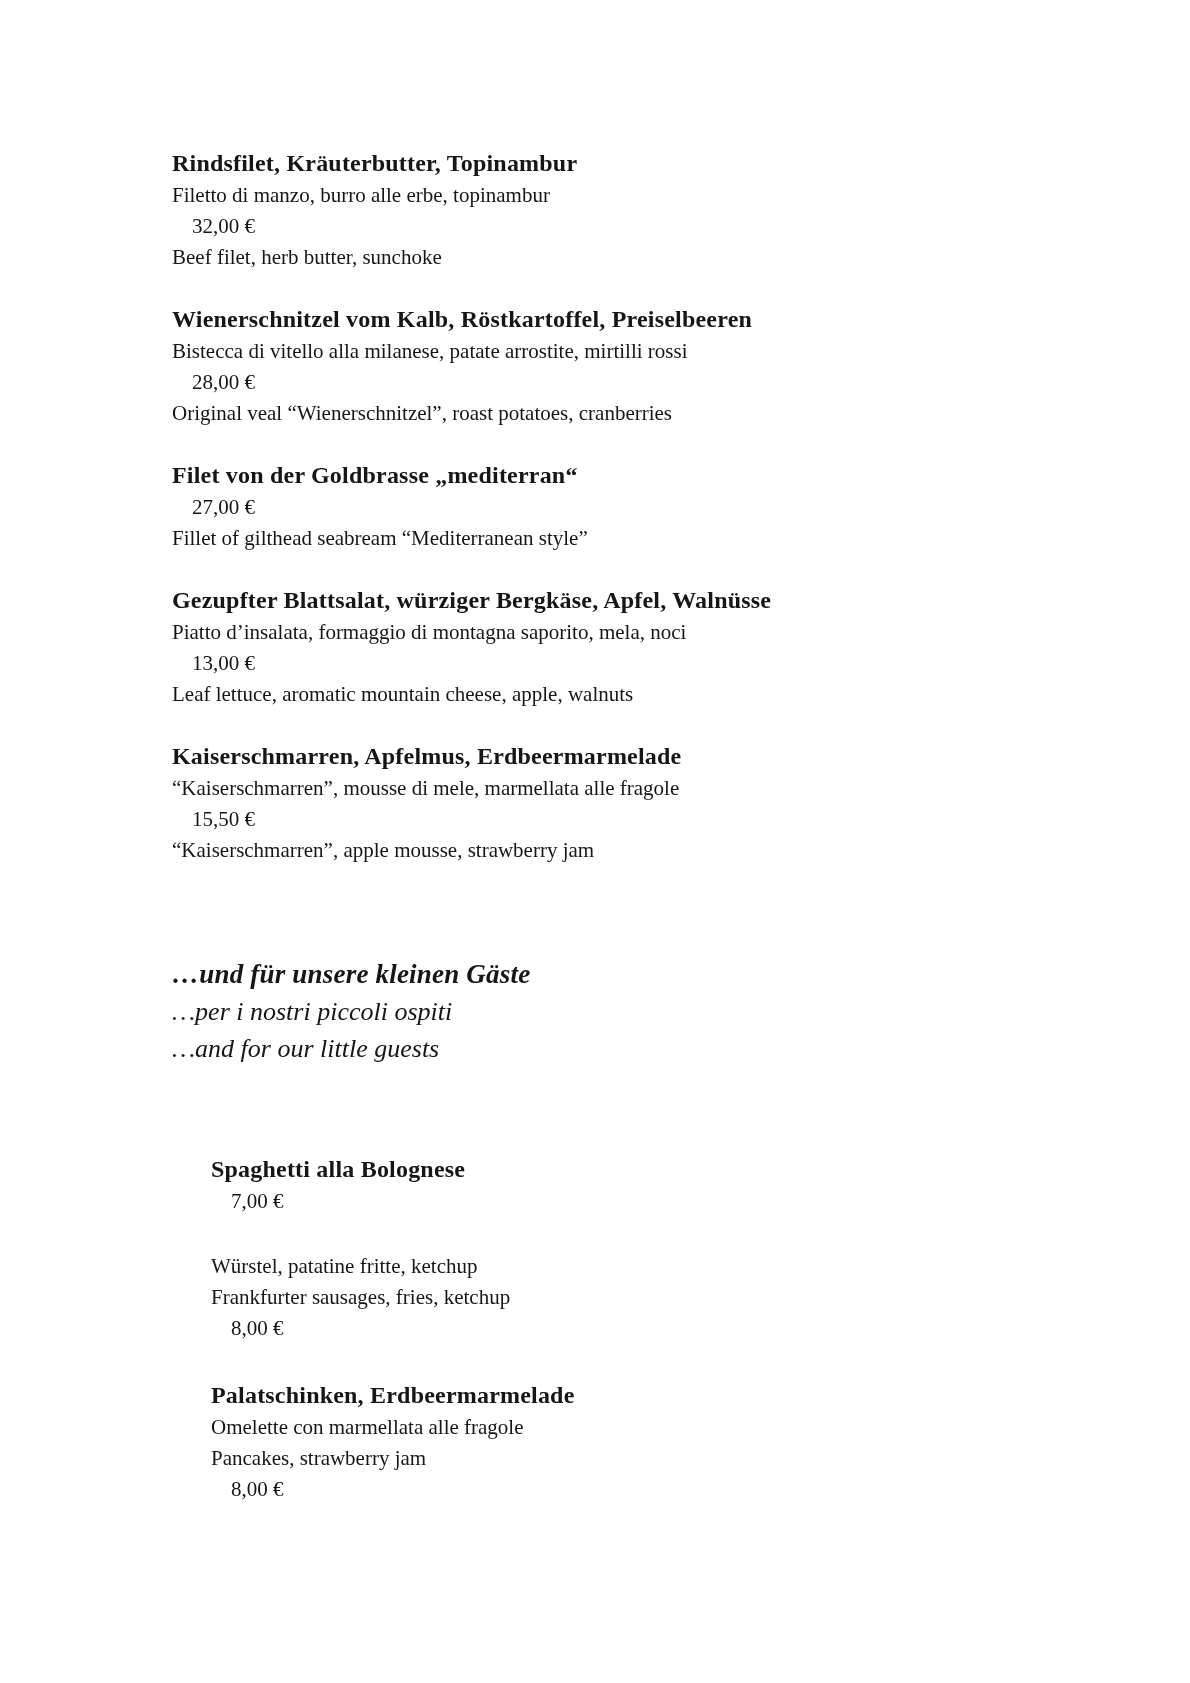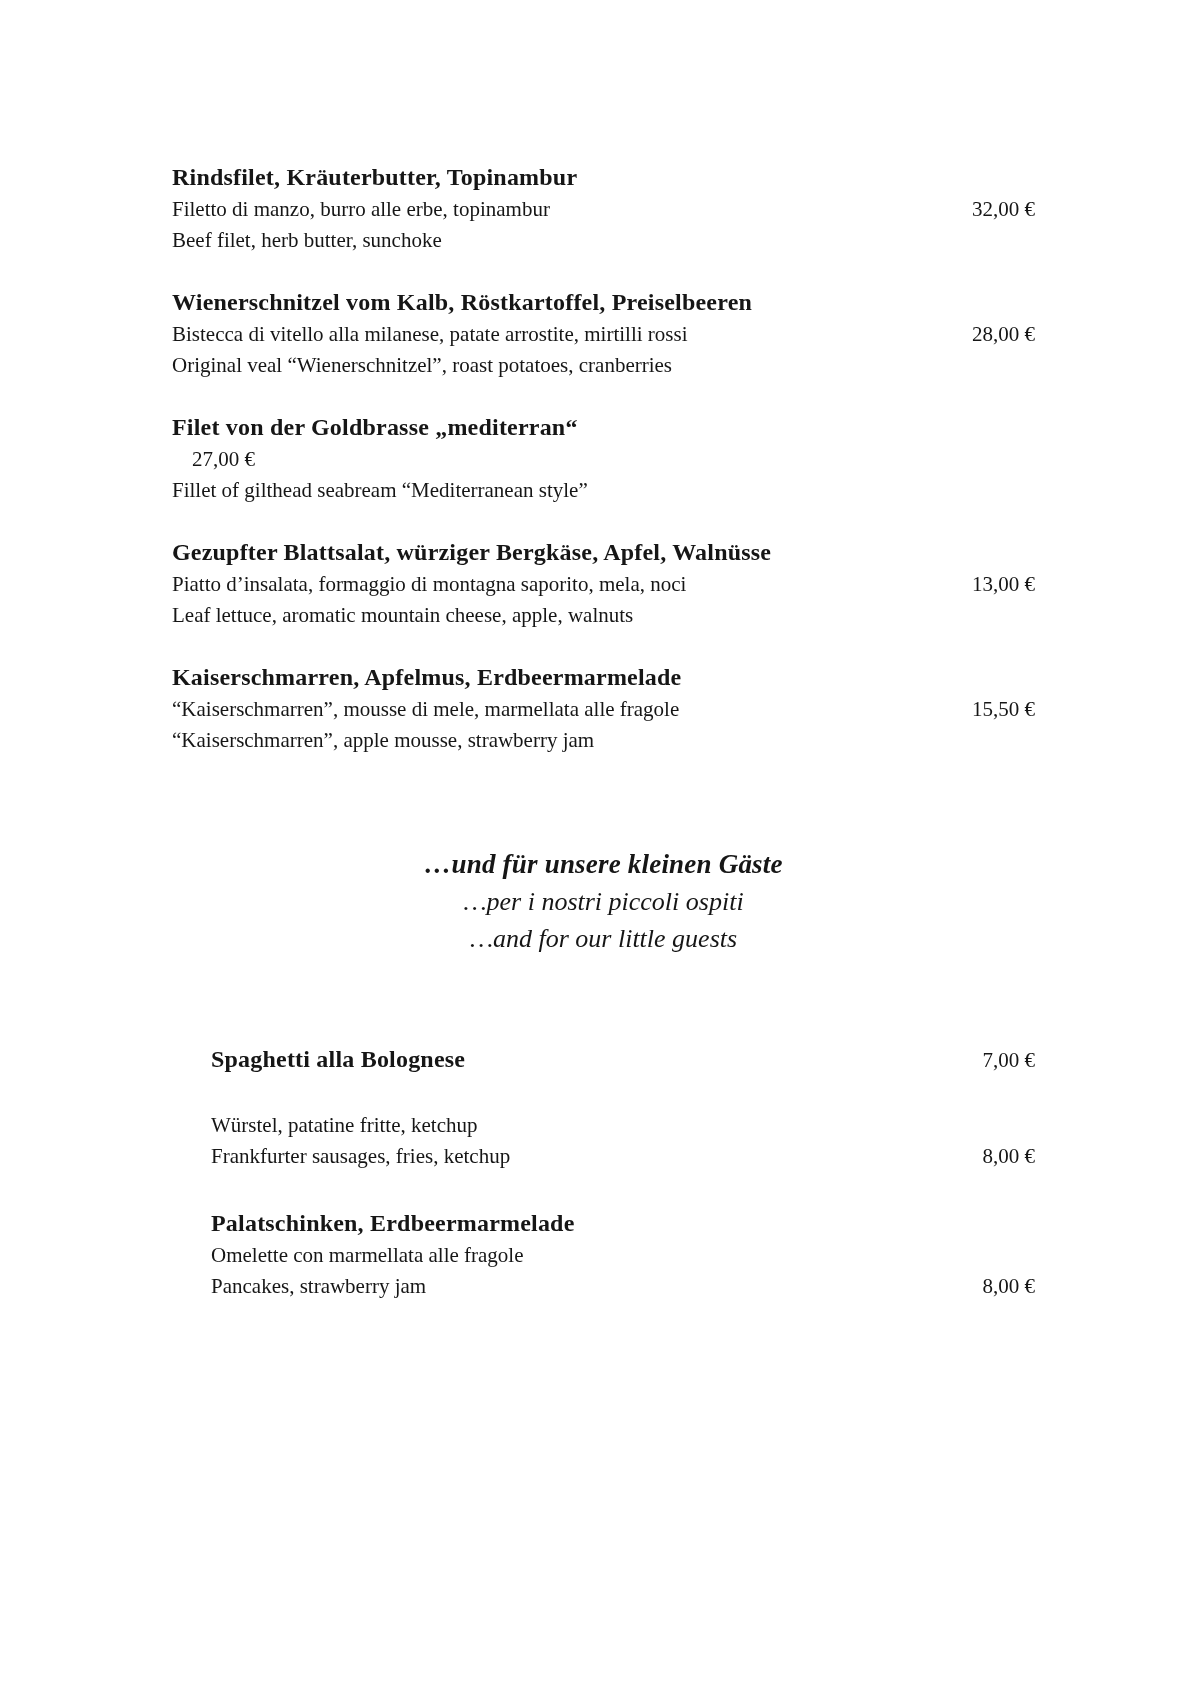--- a/index.html
+++ b/index.html
@@ -8,55 +8,56 @@
     width: 1190px;
     height: 1683px;
     position: relative;
     font-family: "Liberation Serif", "DejaVu Serif", serif;
     color: #161616;
     overflow: hidden;
   }
   .page-content {
     position: absolute;
     left: 172px;
-    top: 160px;
+    top: 146px;
     width: 863px; 
   }
 
   
   .menu-item { margin-bottom: 29px; }
   .dish-title {
     font-size: 24px;
     font-weight: bold;
     line-height: 34px;
     letter-spacing: 0.2px;
   }
   .line-row {
     display: flex;
     justify-content: space-between;
     align-items: baseline;
+    flex-direction: column;
   }
   .dish-desc {
     font-size: 21px;
     font-weight: normal;
     line-height: 31px;
   }
   .dish-price {
     font-size: 21px;
     line-height: 31px;
     white-space: nowrap;
     text-align: right;
     flex: 0 0 auto;
     padding-left: 20px;
   }
 
   
   .kids-header {
     margin-top: 90px;
-    text-align: center;
+    text-align: left;
     font-style: italic;
   }
   .kids-header-de {
     font-size: 27px;
     font-weight: bold;
     line-height: 37px;
     letter-spacing: 0.2px;
   }
   .kids-header-it, .kids-header-en {
     font-size: 26px;

